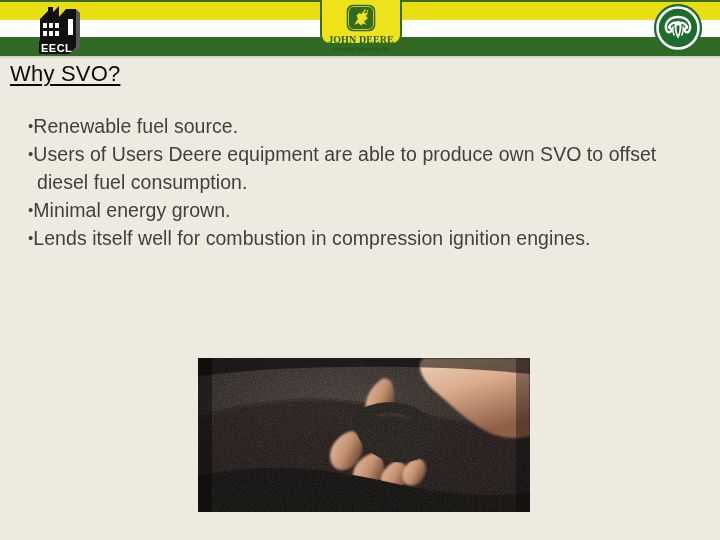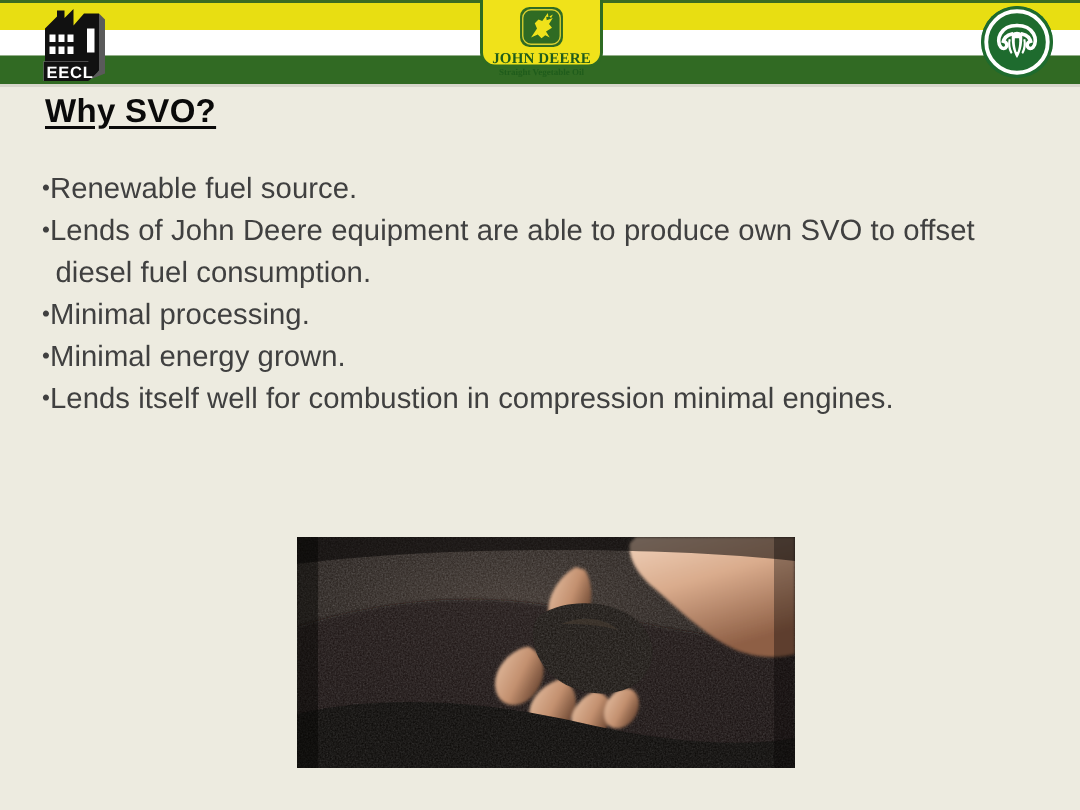--- a/index.html
+++ b/index.html
@@ -52,21 +52,21 @@
   .band-shadow {
     position: absolute;
     left: 0; top: 56px;
     width: 720px; height: 2px;
     background: #d7d6cb;
   }
 
   
   .eecl-logo {
     position: absolute;
-    left: 22px; top: 3px;
+    left: 32px; top: 3px;
     width: 52px; height: 37px;
   }
 
   
   .jd-logo {
     position: absolute;
     left: 320px; top: 0px;
     width: 82px; height: 45px;
     background: #f0e21a;
     border: 2px solid #2f6b23;
@@ -117,26 +117,25 @@
     background: #1e6b2e;
     overflow: hidden;
   }
 
   
   .title {
     position: absolute;
     left: 10px;
     top: 61px;
     font-size: 22px;
-    font-weight: bold;
+    font-weight: normal;
     color: #0a0a0a;
     text-decoration: underline;
     text-underline-offset: 3px;
     letter-spacing: 0.2px;
-    margin-left: 20px;
   }
 
   
   .body {
     position: absolute;
     left: 28px;
     top: 112px;
     width: 660px;
   }
   .bullet-line {
@@ -226,30 +225,27 @@
     </div>
   </div>
 
   <div class="title">Why SVO?</div>
 
   <div class="body">
     <div class="bullet-line">
       <span class="bullet-dot">•</span><span>Renewable fuel source.</span>
     </div>
     <div class="bullet-line">
-      <span class="bullet-dot">•</span><span>Lends of John Deere equipment are able to produce own SVO to offset  diesel fuel consumption.</span>
-    </div>
-    <div class="bullet-line">
-      <span class="bullet-dot">•</span><span>Minimal processing.</span>
+      <span class="bullet-dot">•</span><span>Users of Users Deere equipment are able to produce own SVO to offset  diesel fuel consumption.</span>
     </div>
     <div class="bullet-line">
       <span class="bullet-dot">•</span><span>Minimal energy grown.</span>
     </div>
     <div class="bullet-line">
-      <span class="bullet-dot">•</span><span>Lends itself well for combustion in compression minimal engines.</span>
+      <span class="bullet-dot">•</span><span>Lends itself well for combustion in compression ignition engines.</span>
     </div>
   </div>
 
   <div class="photo">
     <svg width="332" height="154" viewBox="0 0 332 154">
       <defs>
         <radialGradient id="soilGrad" cx="42%" cy="30%" r="85%">
           <stop offset="0%" stop-color="#3a302a"></stop>
           <stop offset="45%" stop-color="#241d19"></stop>
           <stop offset="100%" stop-color="#0b0907"></stop>

